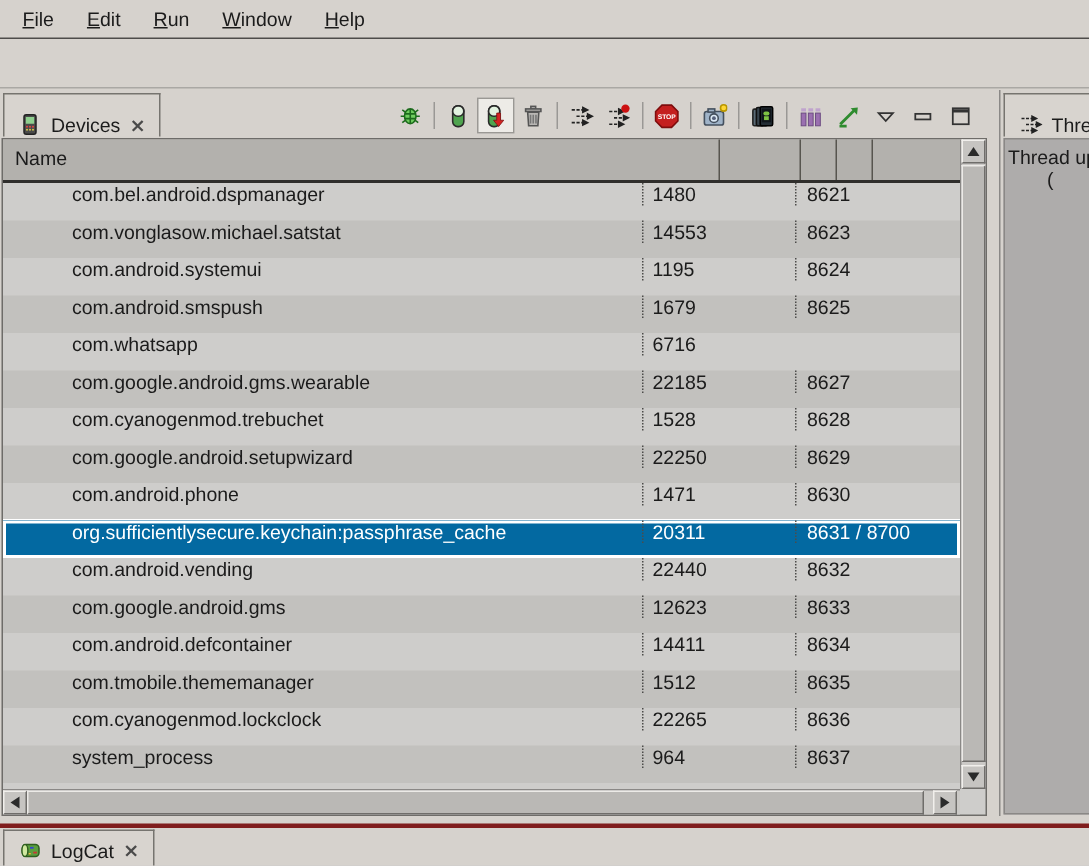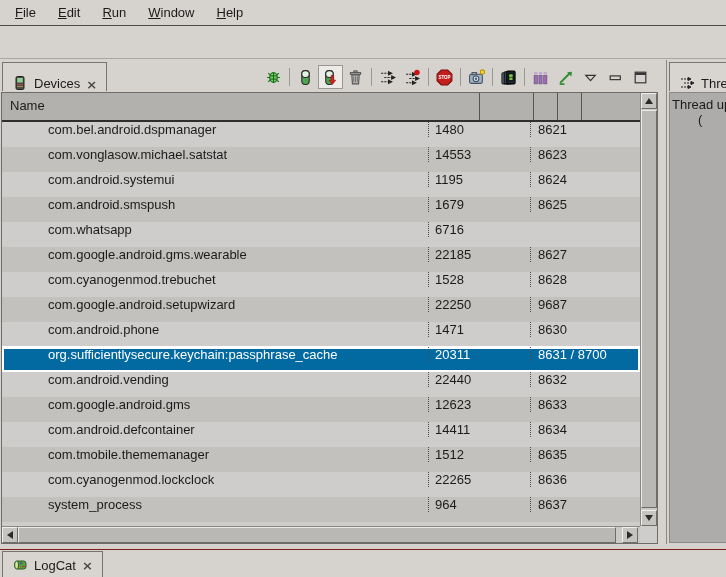--- a/index.html
+++ b/index.html
@@ -64,21 +64,21 @@
   .arr{width:0;height:0}
   .arr-up{border-left:4px solid transparent;border-right:4px solid transparent;border-bottom:6px solid #2b2b2b}
   .arr-down{border-left:4px solid transparent;border-right:4px solid transparent;border-top:6px solid #2b2b2b}
   .arr-left{border-top:4px solid transparent;border-bottom:4px solid transparent;border-right:6px solid #2b2b2b}
   .arr-right{border-top:4px solid transparent;border-bottom:4px solid transparent;border-left:6px solid #2b2b2b}
   
   #right-content{position:absolute;left:2px;top:32px;width:70px;height:451px;
     border:1px solid #8a8886;background:#aeacab;box-sizing:border-box;padding:4px 0 0 2px}
   #threads-msg-line2{padding-left:26px}
   
-  #bottom-bar{position:absolute;left:0;top:549px;width:726px;height:28px;border-top:1px solid #7f1d1d;box-sizing:border-box}
+  #bottom-bar{position:absolute;left:0;top:549px;width:726px;height:28px;border-top:3px solid #7f1d1d;box-sizing:border-box}
   #logcat-tab{position:absolute;left:2px;top:1px;height:27px;border:1px solid #76746f;border-bottom:none;
     background:#d8d4cf;display:flex;align-items:center;gap:6px;padding:0 9px;box-sizing:border-box}
 </style>
 </head>
 <body>
 
 <div id="menubar">
   <span class="menu-item">File</span>
   <span class="menu-item">Edit</span>
   <span class="menu-item">Run</span>
@@ -297,21 +297,21 @@
     <div class="tcell c-pid">1528</div>
     <div class="tcell c-e1"></div>
     <div class="tcell c-e2"></div>
     <div class="tcell c-port">8628</div>
   </div>
         <div class="trow odd">
     <div class="tcell c-name">com.google.android.setupwizard</div>
     <div class="tcell c-pid">22250</div>
     <div class="tcell c-e1"></div>
     <div class="tcell c-e2"></div>
-    <div class="tcell c-port">9687</div>
+    <div class="tcell c-port">8629</div>
   </div>
         <div class="trow even">
     <div class="tcell c-name">com.android.phone</div>
     <div class="tcell c-pid">1471</div>
     <div class="tcell c-e1"></div>
     <div class="tcell c-e2"></div>
     <div class="tcell c-port">8630</div>
   </div>
         <div class="trow sel">
     <div class="tcell c-name">org.sufficientlysecure.keychain:passphrase_cache</div>

